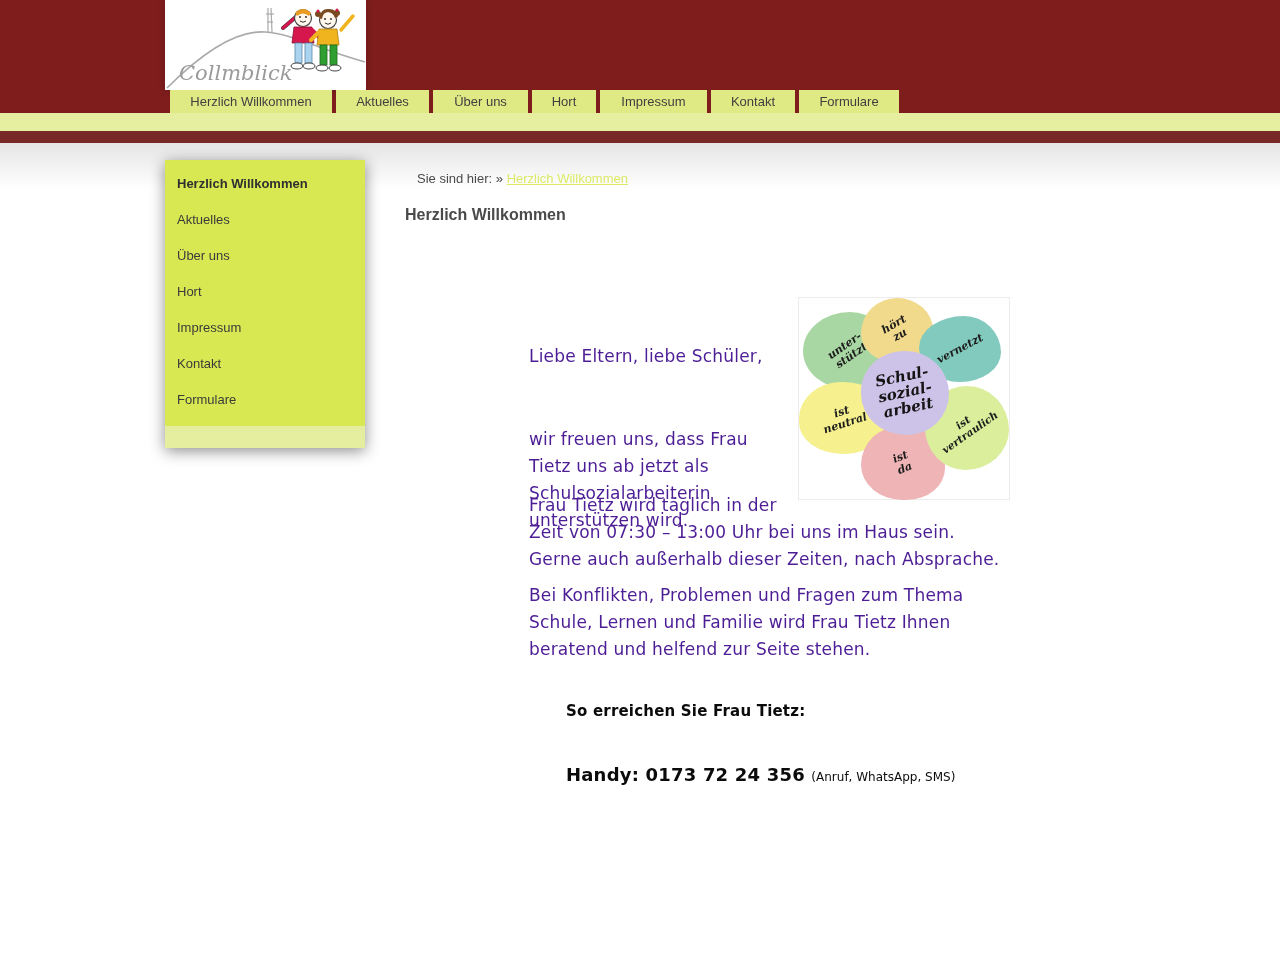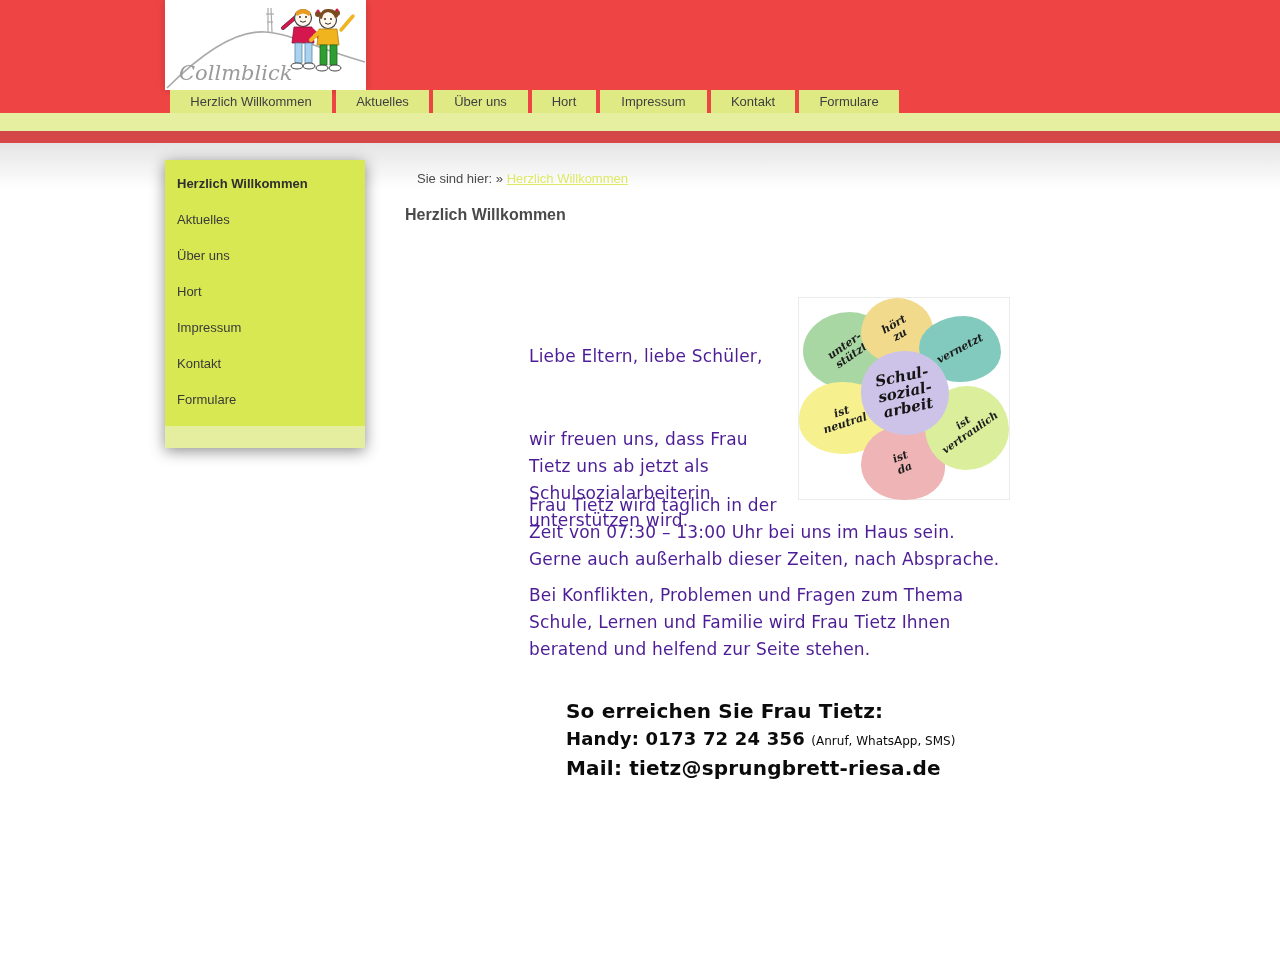--- a/index.html
+++ b/index.html
@@ -1,20 +1,20 @@
 <!DOCTYPE html>
 <html><head>
 <meta charset="utf-8">
 <style>
   * { margin: 0; padding: 0; box-sizing: border-box; }
   html,body { width: 1280px; height: 960px; background:#fff; font-family:"Liberation Sans", sans-serif; }
   #stage { position: relative; width:1280px; height:960px; overflow:hidden; background:#fff; }
 
   
-  .header { position:absolute; left:0; top:0; width:1280px; height:143px; background:#ef4444; }
+  .header { position:absolute; left:0; top:0; width:1280px; height:143px; background:#7f1d1d; }
   .header-strip { position:absolute; left:0; top:113px; width:1280px; height:18px; background:#e6efa0; }
   .page-shade { position:absolute; left:0; top:131px; width:1280px; height:58px;
                 background:linear-gradient(to bottom, rgba(90,90,90,0.20), rgba(90,90,90,0.0)); pointer-events:none; }
 
   .logo-box { position:absolute; left:165px; top:0; width:201px; height:90px; background:#fff;
               box-shadow:0 0 8px rgba(0,0,0,0.18); cursor:pointer; }
 
   .tabs { position:absolute; left:170px; top:90px; height:23px; }
   .tab { position:absolute; top:0; height:23px; background:#e0ea85; color:#3f3f3f;
          font-size:13px; line-height:23px; text-align:center; text-decoration:none; display:block; cursor:pointer; }
@@ -35,22 +35,22 @@
   .page-title { position:absolute; left:0; top:46px; font-size:16px; font-weight:bold; color:#4a4a4a; }
 
   .comic { font-family:"DejaVu Sans", sans-serif; color:#4c1d95; font-size:17px; line-height:27px;
            white-space:pre-line; letter-spacing:0.2px; }
   .p1 { position:absolute; left:124px; top:183px; }
   .p2 { position:absolute; left:124px; top:218px;margin-top:48px; }
   .p3 { position:absolute; left:124px; top:332px; }
   .p4 { position:absolute; left:124px; top:422px; }
 
   .contact { position:absolute; left:161px; top:538px; font-family:"DejaVu Sans", sans-serif; color:#0b0b0b; }
-  .contact .c-line { font-size:20px; line-height:27px; font-weight:bold; letter-spacing:0.2px; }
-  .contact .c-handy { font-size:18px; }
+  .contact .c-line { font-size:15px; line-height:27px; font-weight:bold; letter-spacing:0.2px; }
+  .contact .c-handy { font-size:18px;margin-top:36px; }
   .contact .c-note { font-size:12px; font-weight:normal; letter-spacing:0; }
 
   
   .flower-wrap { position:absolute; left:393px; top:137px; width:212px; height:203px; background:#fff;
                  border:1px solid #ececec; }
   .petal { position:absolute; display:flex; align-items:center; justify-content:center; }
   .petal-label { font-family:"DejaVu Serif", serif; font-style:italic; font-size:11px; line-height:1.1;
                  color:#1c1c1c; text-align:center; white-space:pre-line; font-weight:bold; }
   .flower-center-label { font-family:"DejaVu Serif", serif; font-style:italic; font-weight:bold;
                  font-size:15px; line-height:1.05; color:#141414; text-align:center; white-space:pre-line; }
@@ -197,20 +197,16 @@
 Schule, Lernen und Familie wird Frau Tietz Ihnen
 beratend und helfend zur Seite stehen.</p>
 
     <div class="contact">
       <div class="c-line">So erreichen Sie Frau Tietz:</div>
       <div class="c-line c-handy">
         <span>Handy:</span>
         <span>0173 72 24 356</span>
         <span class="c-note">(Anruf, WhatsApp, SMS)</span>
       </div>
-      <div class="c-line">
-        <span>Mail:</span>
-        <span>tietz@sprungbrett-riesa.de</span>
-      </div>
     </div>
 
   </main>
 </div>
 
 </body></html>

